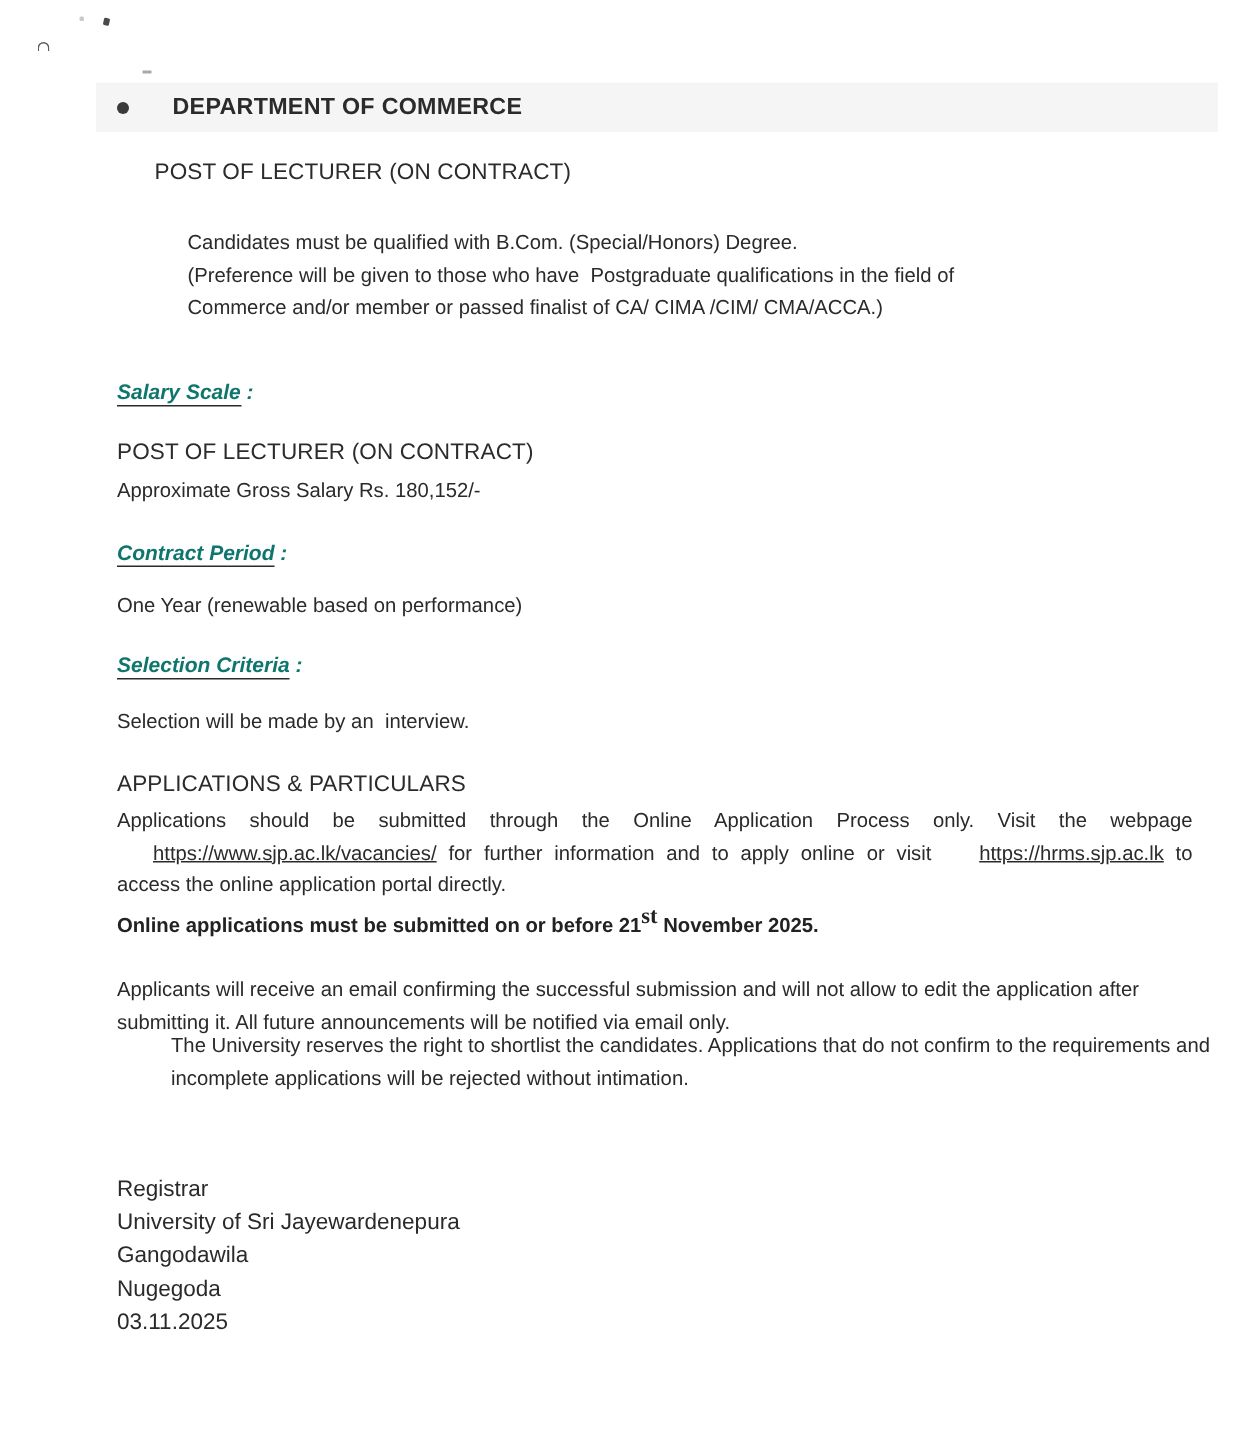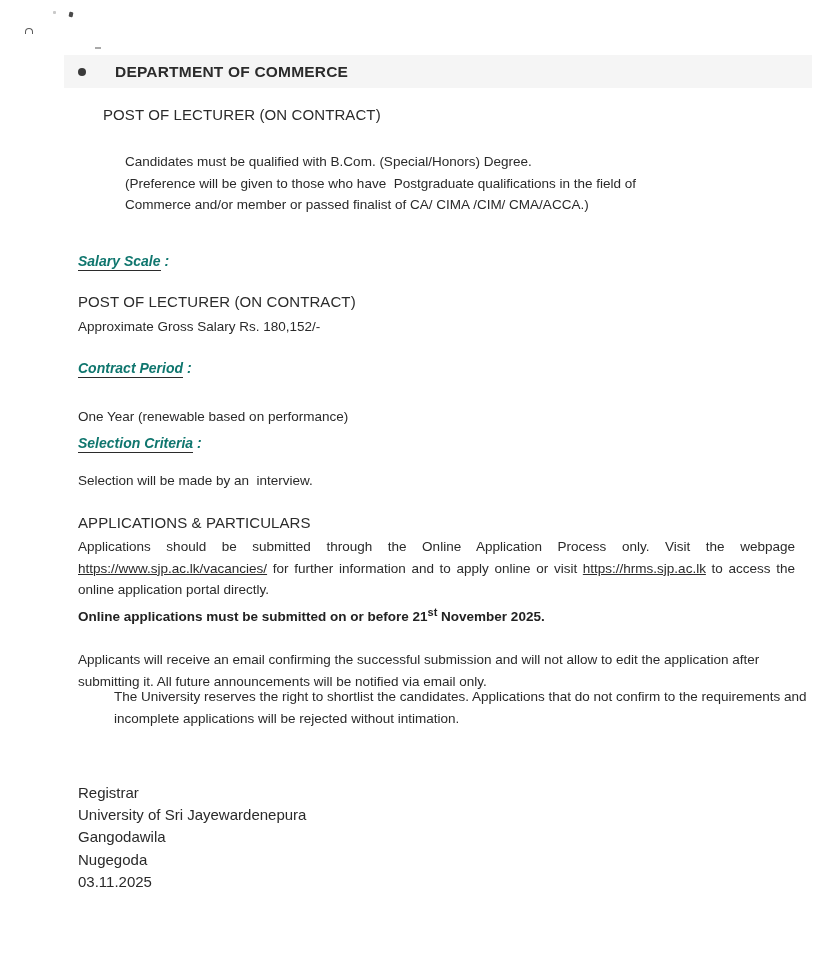--- a/index.html
+++ b/index.html
@@ -58,24 +58,25 @@
     padding-bottom: 1px;
   }
   .sec-heading .colon { font-style: italic; }
 
   .justified { text-align: justify; }
 
   .doc-link {
     color: #2a2a2a;
     text-decoration: underline;
     cursor: pointer;
+    margin-left: 24px;
   }
 
   .bold-line { font-weight: bold; font-size: 13.5px; color: #222222; }
-  .bold-line sup { font-size: 11px; line-height: 0; }
+  .bold-line sup { font-size: 15px; line-height: 0; font-family: Liberation Serif, serif; }
 
   .signature { font-size: 15px; line-height: 22.2px; color: #2a2a2a; }
 </style>
 </head>
 <body>
 
 <div class="page">
 
   <div class="artifact artifact-speck-faint" style="top:11px; left:53px;"></div>
   <div class="artifact artifact-speck" style="top:12px; left:69px;"></div>
@@ -95,21 +96,21 @@
 
   <div class="abs sec-heading" style="top:253px; left:78px;">
     <span class="lbl">Salary Scale</span><span class="colon"> :</span>
   </div>
   <div class="abs h-bold" style="top:293px; left:78px;">POST OF LECTURER (ON CONTRACT)</div>
   <div class="abs body-text" style="top:316px; left:78px;">Approximate Gross Salary Rs. 180,152/-</div>
 
   <div class="abs sec-heading" style="top:360px; left:78px;">
     <span class="lbl">Contract Period</span><span class="colon"> :</span>
   </div>
-  <div class="abs body-text" style="top:406px; left:78px;">One Year (renewable based on performance)</div>
+  <div class="abs body-text" style="top:393px; left:78px;">One Year (renewable based on performance)</div>
 
   <div class="abs sec-heading" style="top:435px; left:78px;">
     <span class="lbl">Selection Criteria</span><span class="colon"> :</span>
   </div>
   <div class="abs body-text prewrap" style="top:470px; left:78px;">Selection will be made by an  interview.</div>
 
   <div class="abs h-bold" style="top:514px; left:78px;">APPLICATIONS &amp; PARTICULARS</div>
 
   <div class="abs body-text justified" style="top:536px; left:78px; width:717px;"><span>Applications should be submitted through the Online Application Process only. Visit the webpage </span><span class="doc-link">https://www.sjp.ac.lk/vacancies/</span><span> for further information and to apply online or visit </span><span class="doc-link">https://hrms.sjp.ac.lk</span><span> to access the online application portal directly.</span></div>
 

